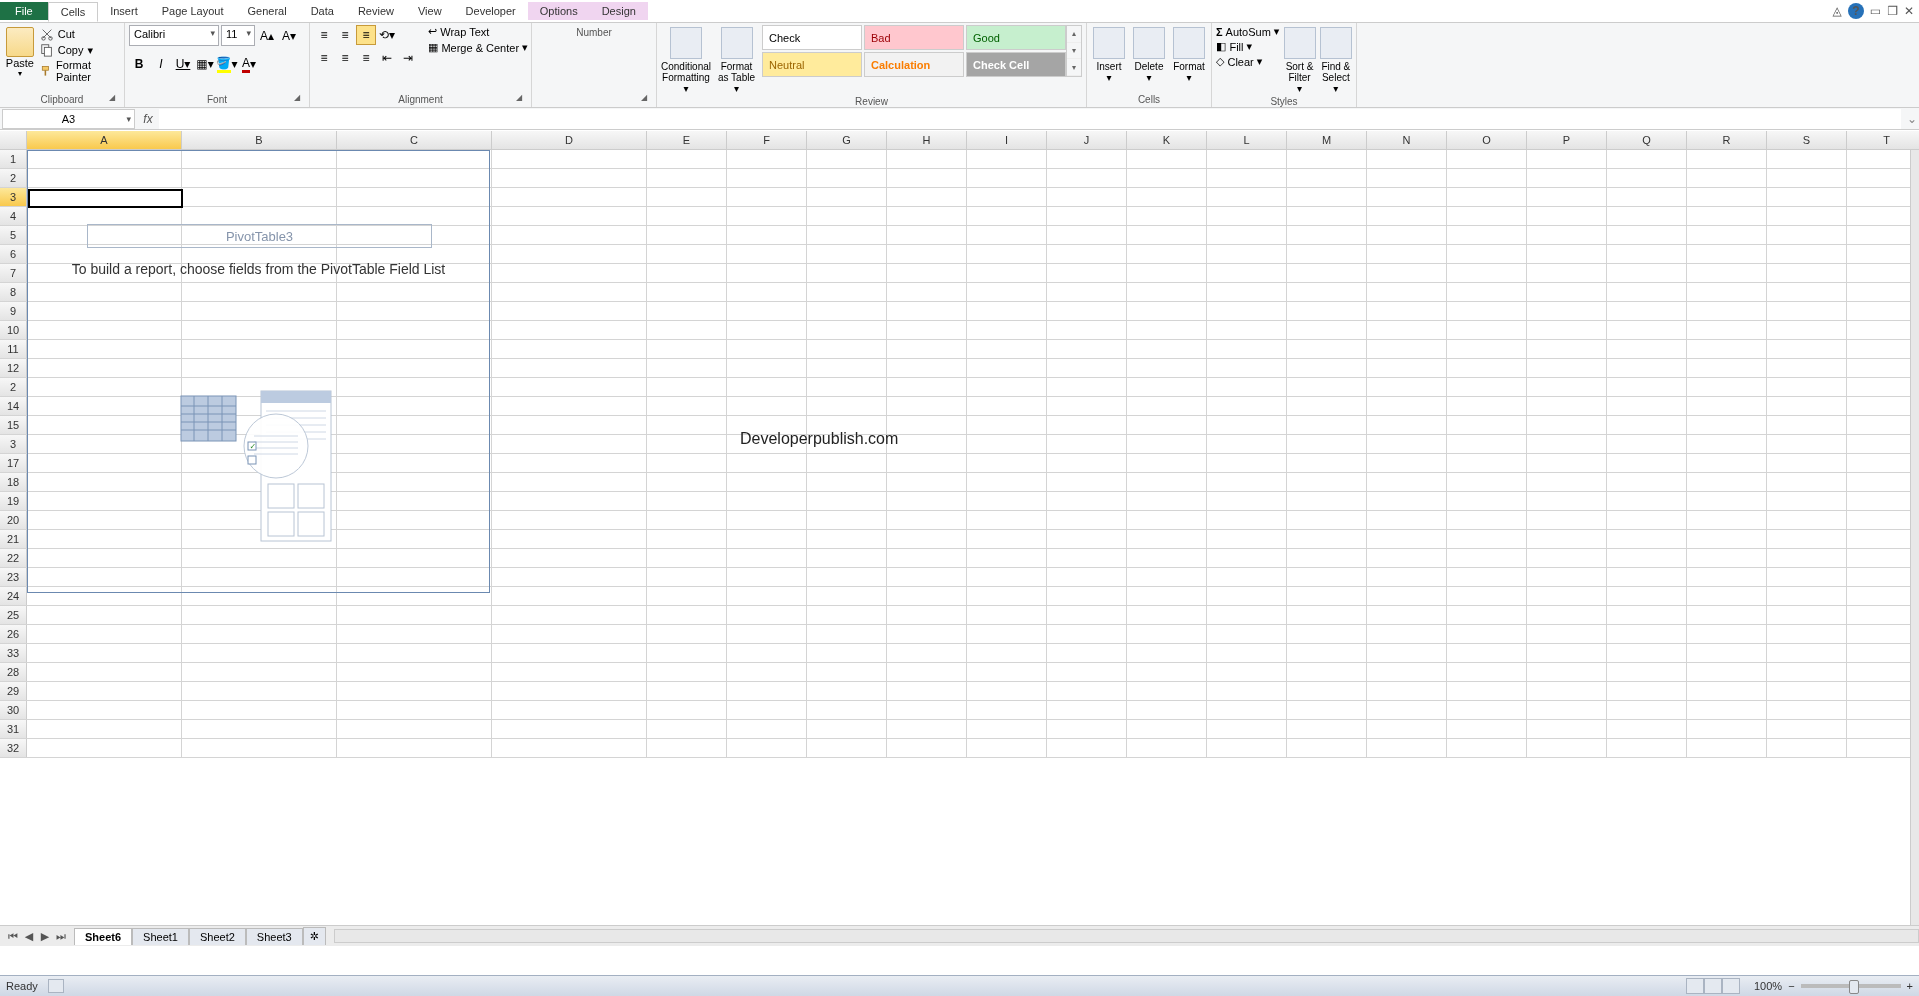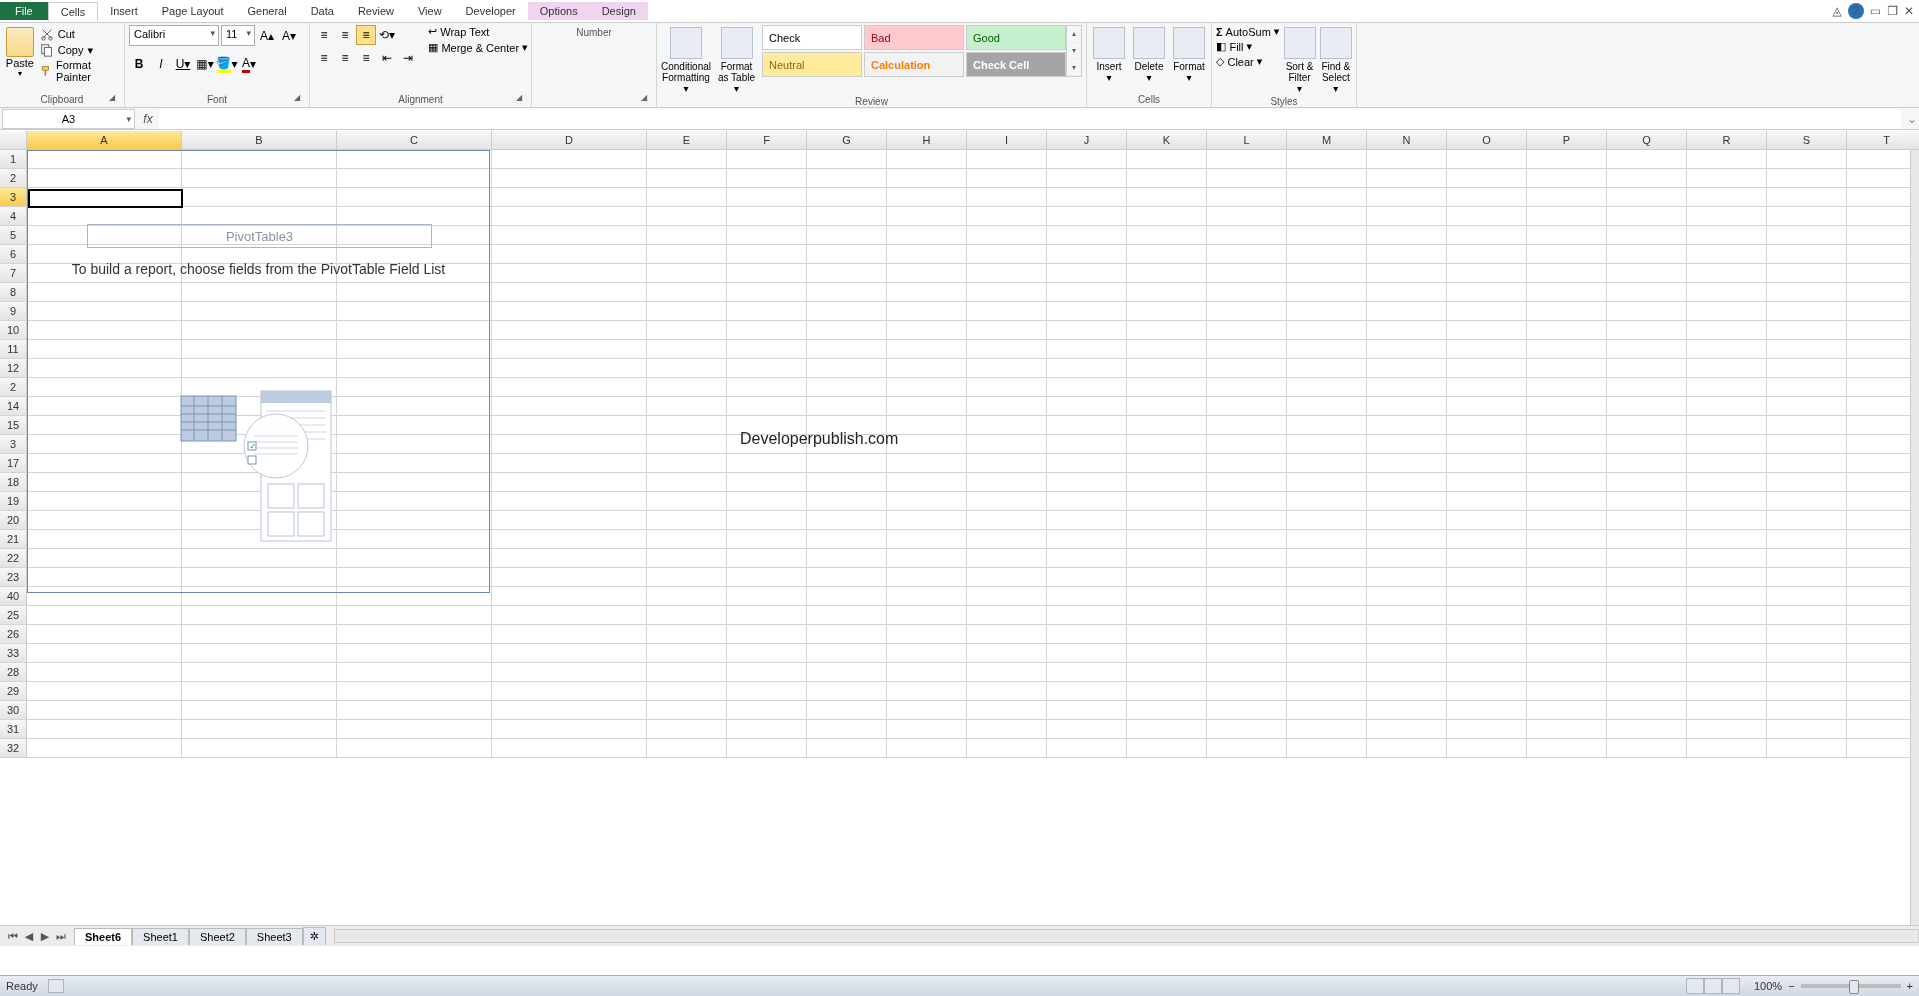--- a/index.html
+++ b/index.html
@@ -844,21 +844,21 @@
           <div class="cellg" style="width: 80px;"></div>
           <div class="cellg" style="width: 80px;"></div>
           <div class="cellg" style="width: 80px;"></div>
           <div class="cellg" style="width: 80px;"></div>
           <div class="cellg" style="width: 80px;"></div>
           <div class="cellg" style="width: 80px;"></div>
           <div class="cellg" style="width: 80px;"></div>
           <div class="cellg" style="width: 80px;"></div>
         </div>
         <div class="row-line">
-          <div class="rowh">40</div>
+          <div class="rowh">24</div>
           <div class="cellg" style="width: 155px;"></div>
           <div class="cellg" style="width: 155px;"></div>
           <div class="cellg" style="width: 155px;"></div>
           <div class="cellg" style="width: 155px;"></div>
           <div class="cellg" style="width: 80px;"></div>
           <div class="cellg" style="width: 80px;"></div>
           <div class="cellg" style="width: 80px;"></div>
           <div class="cellg" style="width: 80px;"></div>
           <div class="cellg" style="width: 80px;"></div>
           <div class="cellg" style="width: 80px;"></div>

